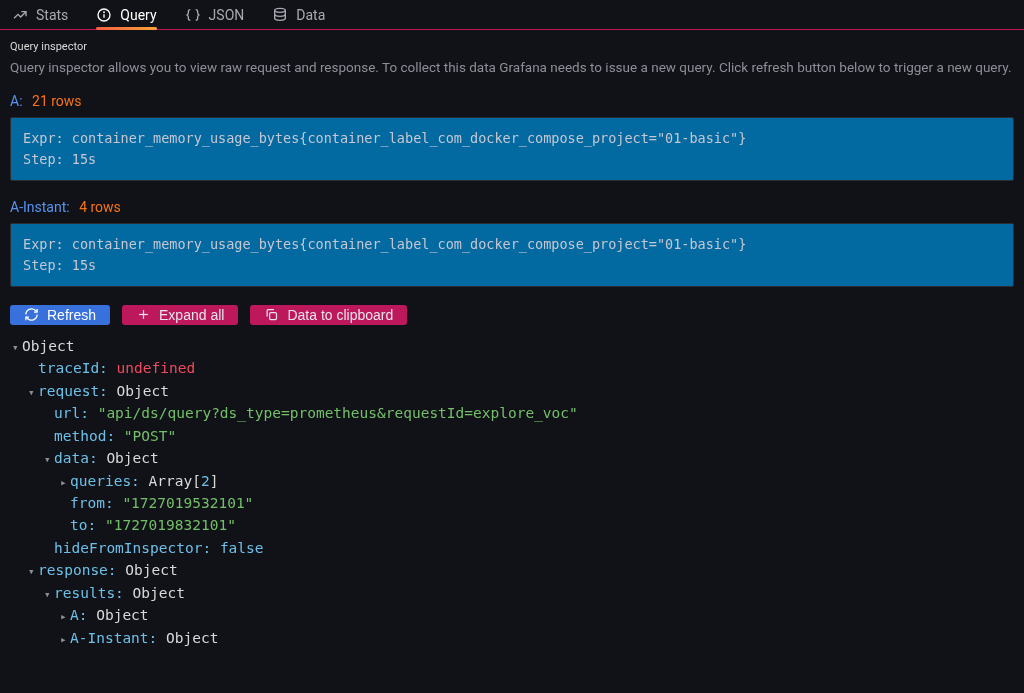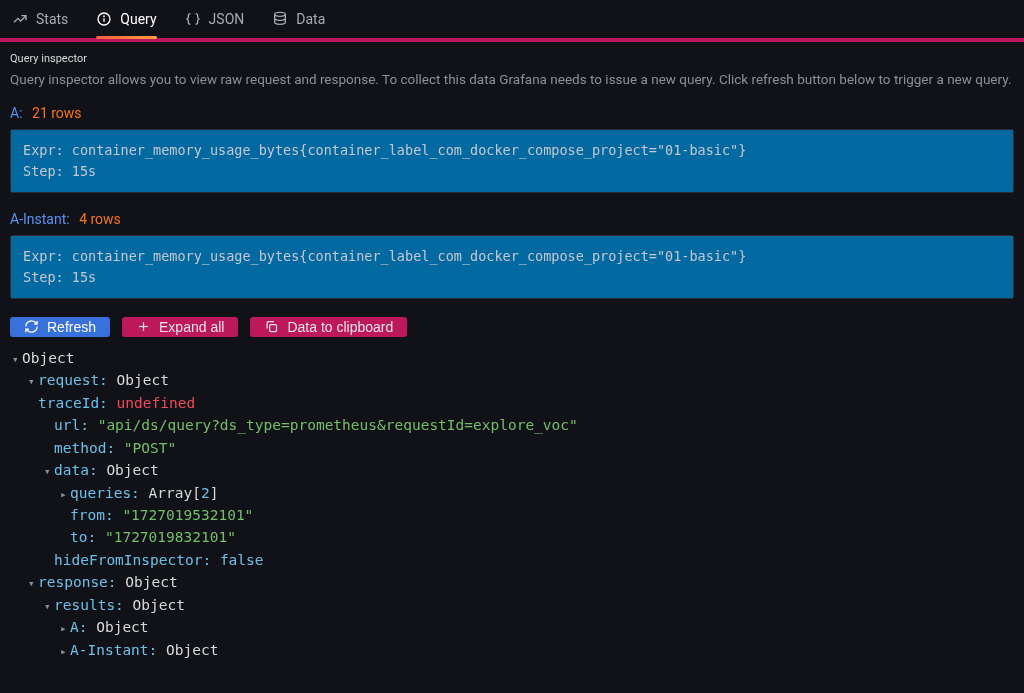--- a/index.html
+++ b/index.html
@@ -11,22 +11,22 @@
     font-family: -apple-system, BlinkMacSystemFont, "Segoe UI", Roboto, sans-serif;
     font-size: 14px;
     overflow: hidden;
   }
   
   .tabs {
     display: flex;
     align-items: flex-start;
     gap: 28px;
     padding: 0 12px;
-    height: 42px;
-    border-bottom: 4px solid #be185d;
+    height: 30px;
+    border-bottom: 1px solid #be185d;
   }
   .tab {
     display: flex;
     align-items: center;
     gap: 8px;
     height: 100%;
     color: #a9a9b3;
     cursor: pointer;
     font-size: 14px;
     position: relative;
@@ -207,24 +207,24 @@
           <rect x="9" y="9" width="11" height="11" rx="2"></rect>
           <path d="M5 15V6a2 2 0 0 1 2-2h9"></path>
         </svg>
       <span>Data to clipboard</span>
     </button>
   </div>
 
   <div class="tree">
     <div class="ln pad0"><span class="caret">▾</span><span class="plain">Object</span></div>
 
+    <div class="ln pad1"><span class="caret"> </span><span class="key">traceId:</span> <span class="undef">undefined</span></div>
+
     <div class="ln pad1"><span class="caret">▾</span><span class="key">request:</span> <span class="plain">Object</span></div>
 
-    <div class="ln pad1"><span class="caret"> </span><span class="key">traceId:</span> <span class="undef">undefined</span></div>
-
     <div class="ln pad2"><span class="caret"> </span><span class="key">url:</span> <span class="str">"api/ds/query?ds_type=prometheus&amp;requestId=explore_voc"</span></div>
 
     <div class="ln pad2"><span class="caret"> </span><span class="key">method:</span> <span class="str">"POST"</span></div>
 
     <div class="ln pad2"><span class="caret">▾</span><span class="key">data:</span> <span class="plain">Object</span></div>
 
     <div class="ln pad3"><span class="caret">▸</span><span class="key">queries:</span> <span class="plain">Array</span><span class="brk">[</span><span class="num">2</span><span class="brk">]</span></div>
 
     <div class="ln pad3"><span class="caret"> </span><span class="key">from:</span> <span class="str">"1727019532101"</span></div>
 

